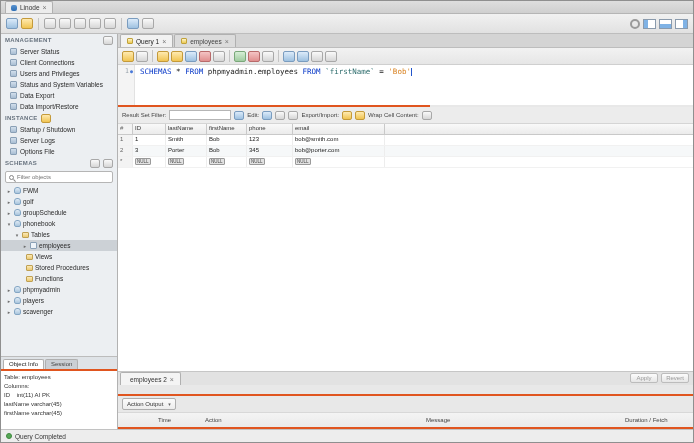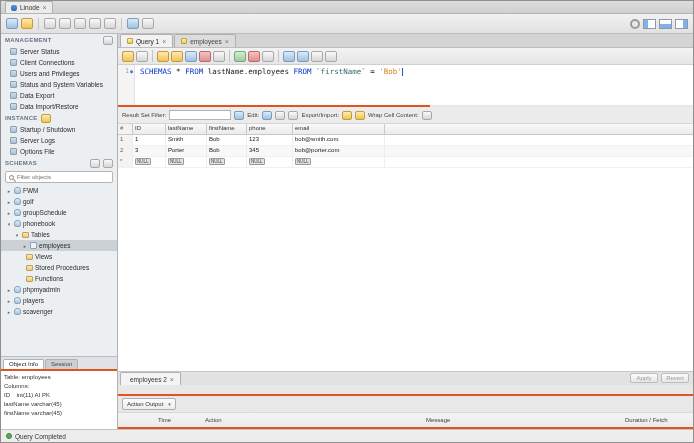--- a/index.html
+++ b/index.html
@@ -325,21 +325,21 @@
         <span class="blob c-blu"></span>
         <span class="blob"></span>
         <span class="blob"></span>
       </div>
 
       <div class="editor">
         <div class="gutter">
           <span>1</span>
           <span class="dot">●</span>
         </div>
-        <div class="code"><span class="kw">SCHEMAS</span><span> * </span><span class="kw">FROM</span><span> lastName.employees </span><span class="kw">FROM</span><span class="idt"> `firstName` </span><span>= </span><span class="str">'Bob'</span><span class="caret"></span></div>
+        <div class="code"><span class="kw">SCHEMAS</span><span> * </span><span class="kw">FROM</span><span> phpmyadmin.employees </span><span class="kw">FROM</span><span class="idt"> `firstName` </span><span>= </span><span class="str">'Bob'</span><span class="caret"></span></div>
       </div>
 
       <div class="osplit">
           <i></i>
         </div>
 
       <div class="rbar">
         <span>Result Set Filter:</span>
         <input style="">
         <span class="blob sm c-blu"></span>

